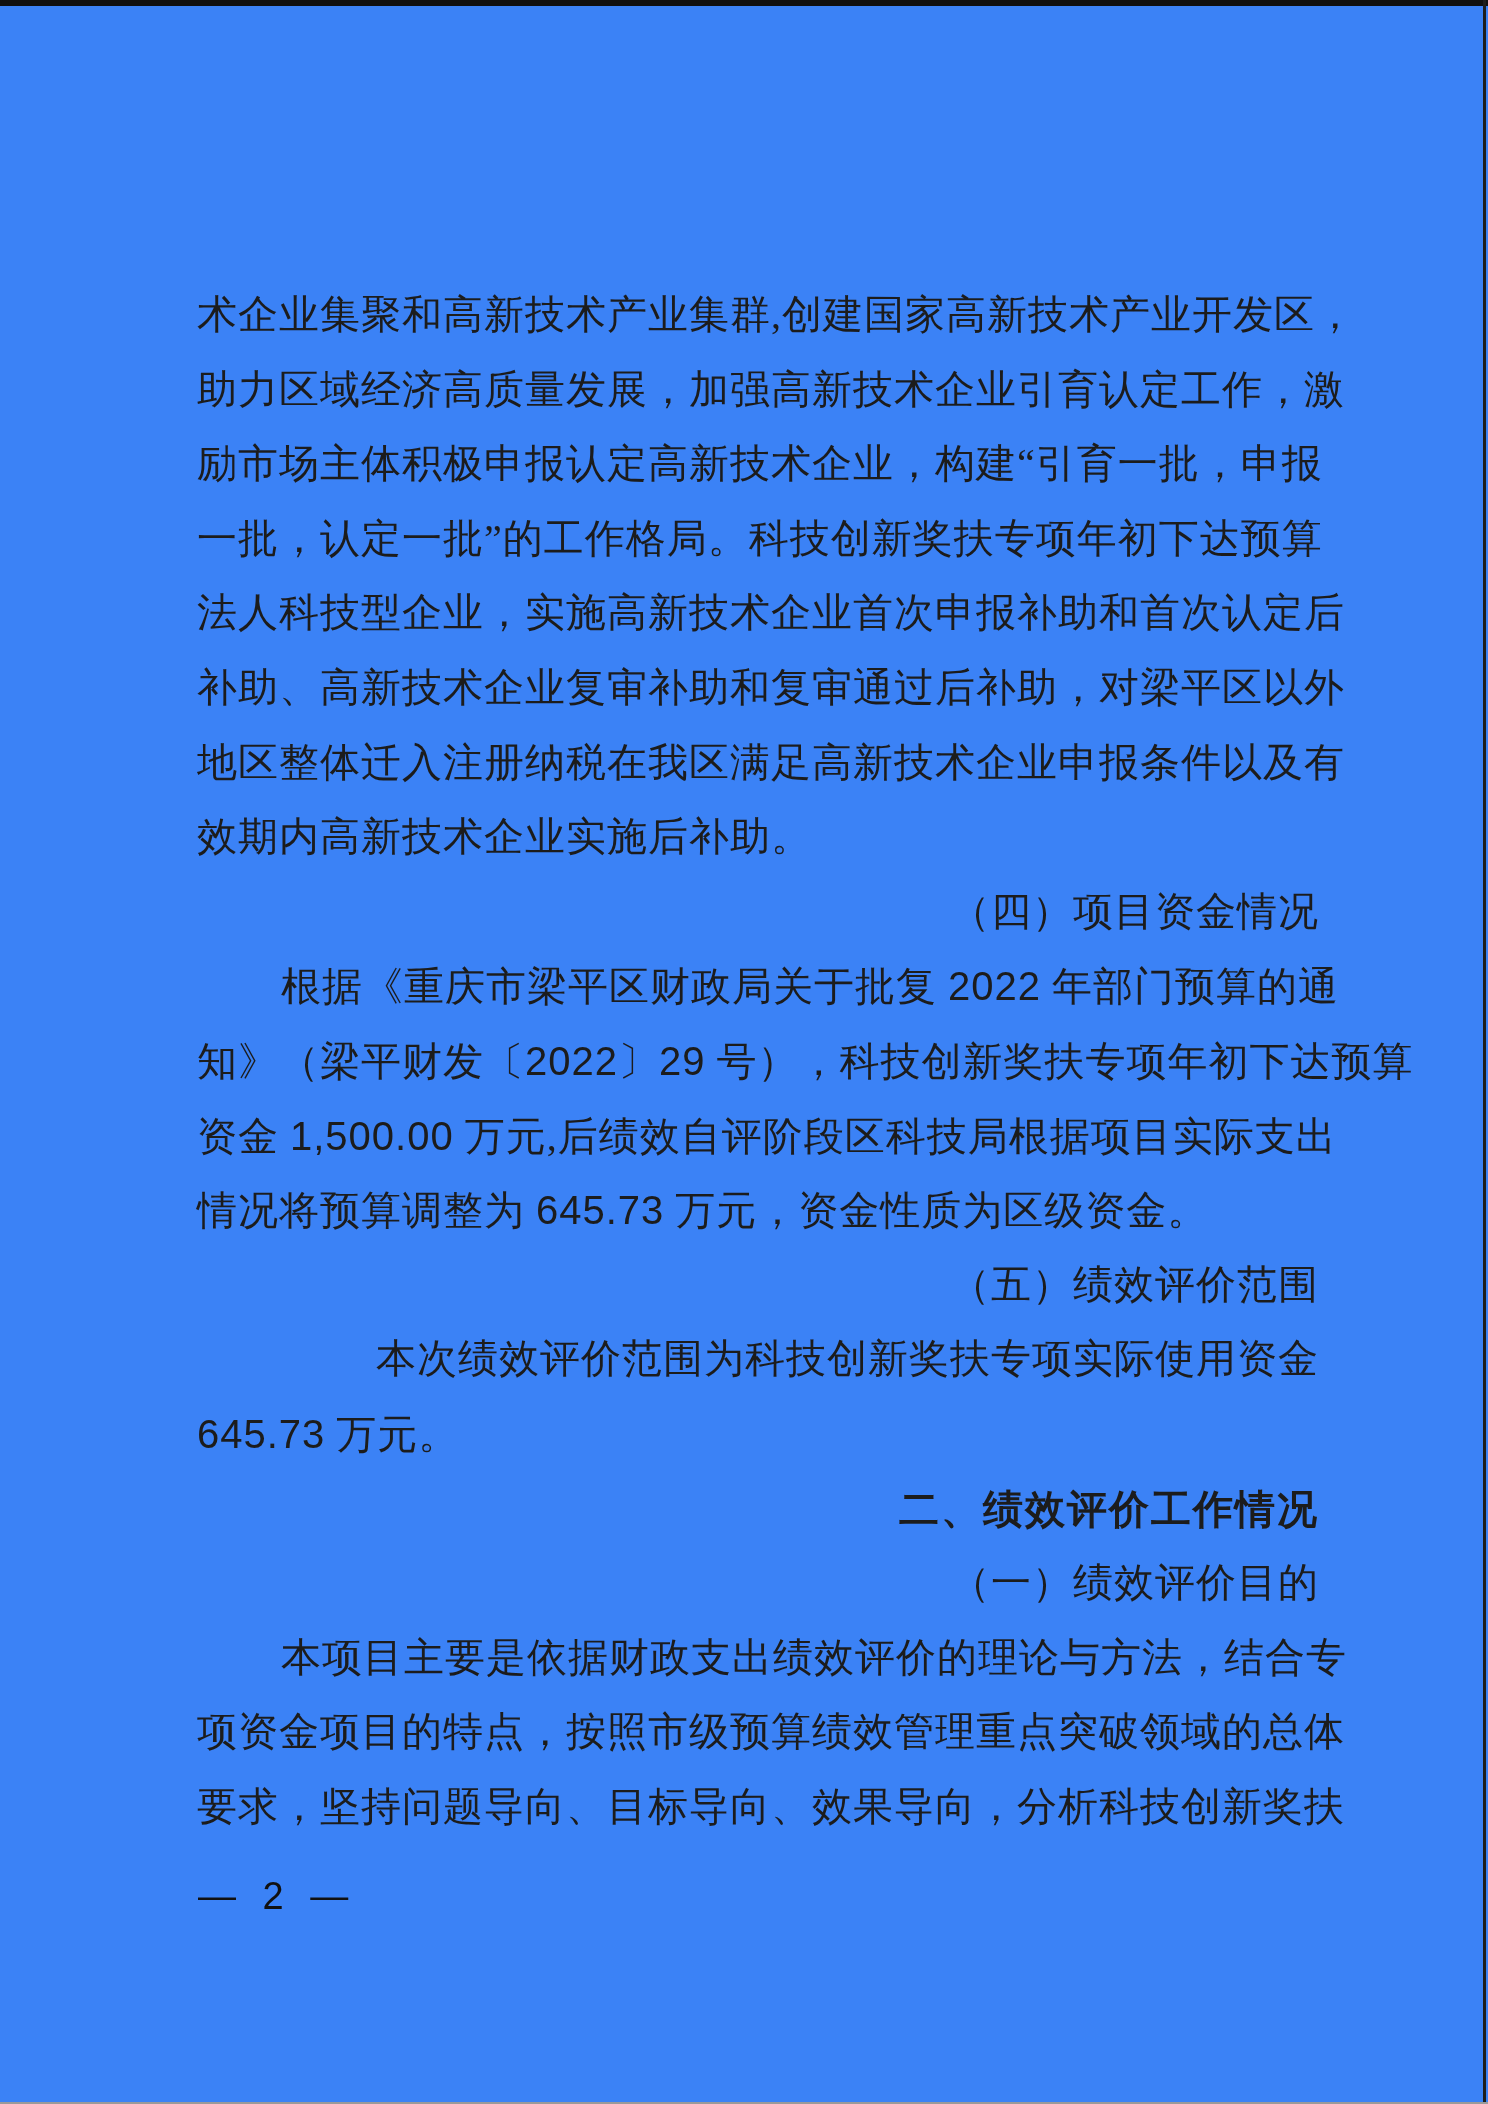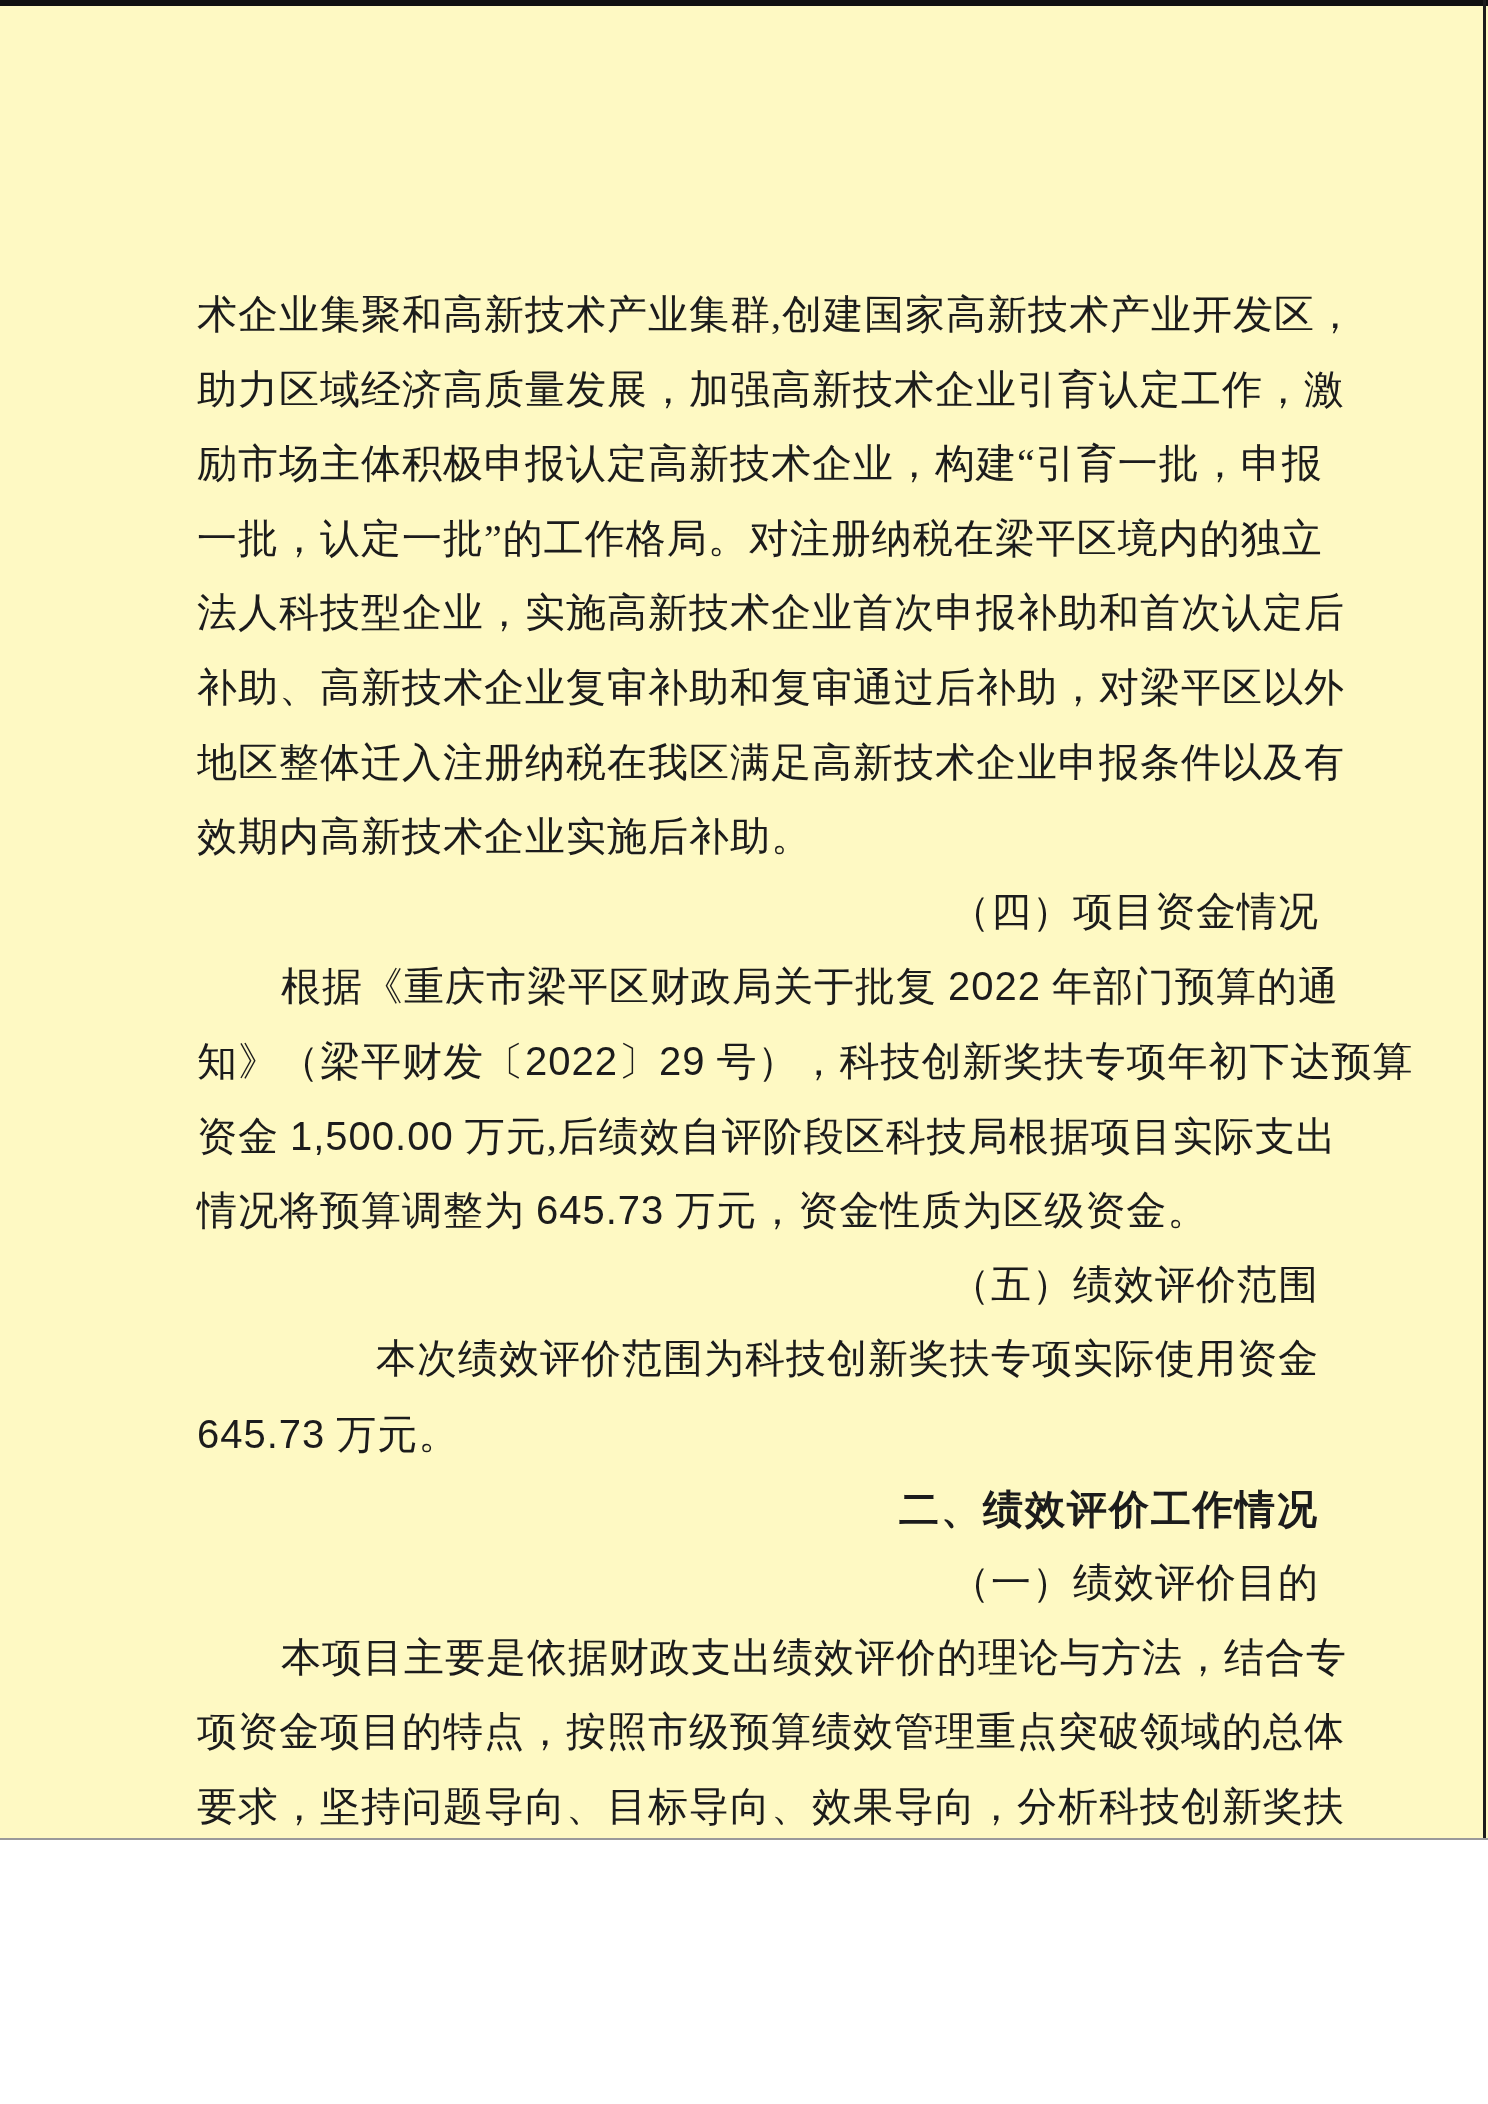--- a/index.html
+++ b/index.html
@@ -3,22 +3,22 @@
 <meta charset="utf-8">
 <style>
   html, body {
     margin: 0;
     padding: 0;
     background: #ffffff;
   }
   .page {
     position: relative;
     width: 1488px;
-    height: 1840px;
-    background: #fef9c3;
+    height: 2104px;
+    background: #3b82f6;
     overflow: hidden;
     font-family: "Liberation Serif", "DejaVu Serif", serif;
     color: #1c1c1c;
   }
   .top-border {
     position: absolute;
     top: 0; left: 0; right: 0;
     height: 6px;
     background: #101010;
   }
@@ -77,21 +77,21 @@
 
 <div class="page">
   <div class="top-border"></div>
   <div class="right-border"></div>
   <div class="bottom-border"></div>
 
   <div class="content">
       <div class="line">术企业集聚和高新技术产业集群,创建国家高新技术产业开发区，</div>
       <div class="line">助力区域经济高质量发展，加强高新技术企业引育认定工作，激</div>
       <div class="line">励市场主体积极申报认定高新技术企业，构建“引育一批，申报</div>
-      <div class="line">一批，认定一批”的工作格局。对注册纳税在梁平区境内的独立</div>
+      <div class="line">一批，认定一批”的工作格局。科技创新奖扶专项年初下达预算</div>
       <div class="line">法人科技型企业，实施高新技术企业首次申报补助和首次认定后</div>
       <div class="line">补助、高新技术企业复审补助和复审通过后补助，对梁平区以外</div>
       <div class="line">地区整体迁入注册纳税在我区满足高新技术企业申报条件以及有</div>
       <div class="line">效期内高新技术企业实施后补助。</div>
       <div class="line indent">（四）项目资金情况</div>
       <div class="line indent">根据《重庆市梁平区财政局关于批复 <span class="num">2022</span> 年部门预算的通</div>
       <div class="line">知》（梁平财发〔<span class="num">2022</span>〕<span class="num">29</span> 号），科技创新奖扶专项年初下达预算</div>
       <div class="line">资金 <span class="num">1,500.00</span> 万元,后绩效自评阶段区科技局根据项目实际支出</div>
       <div class="line">情况将预算调整为 <span class="num">645.73</span> 万元，资金性质为区级资金。</div>
       <div class="line indent">（五）绩效评价范围</div>

